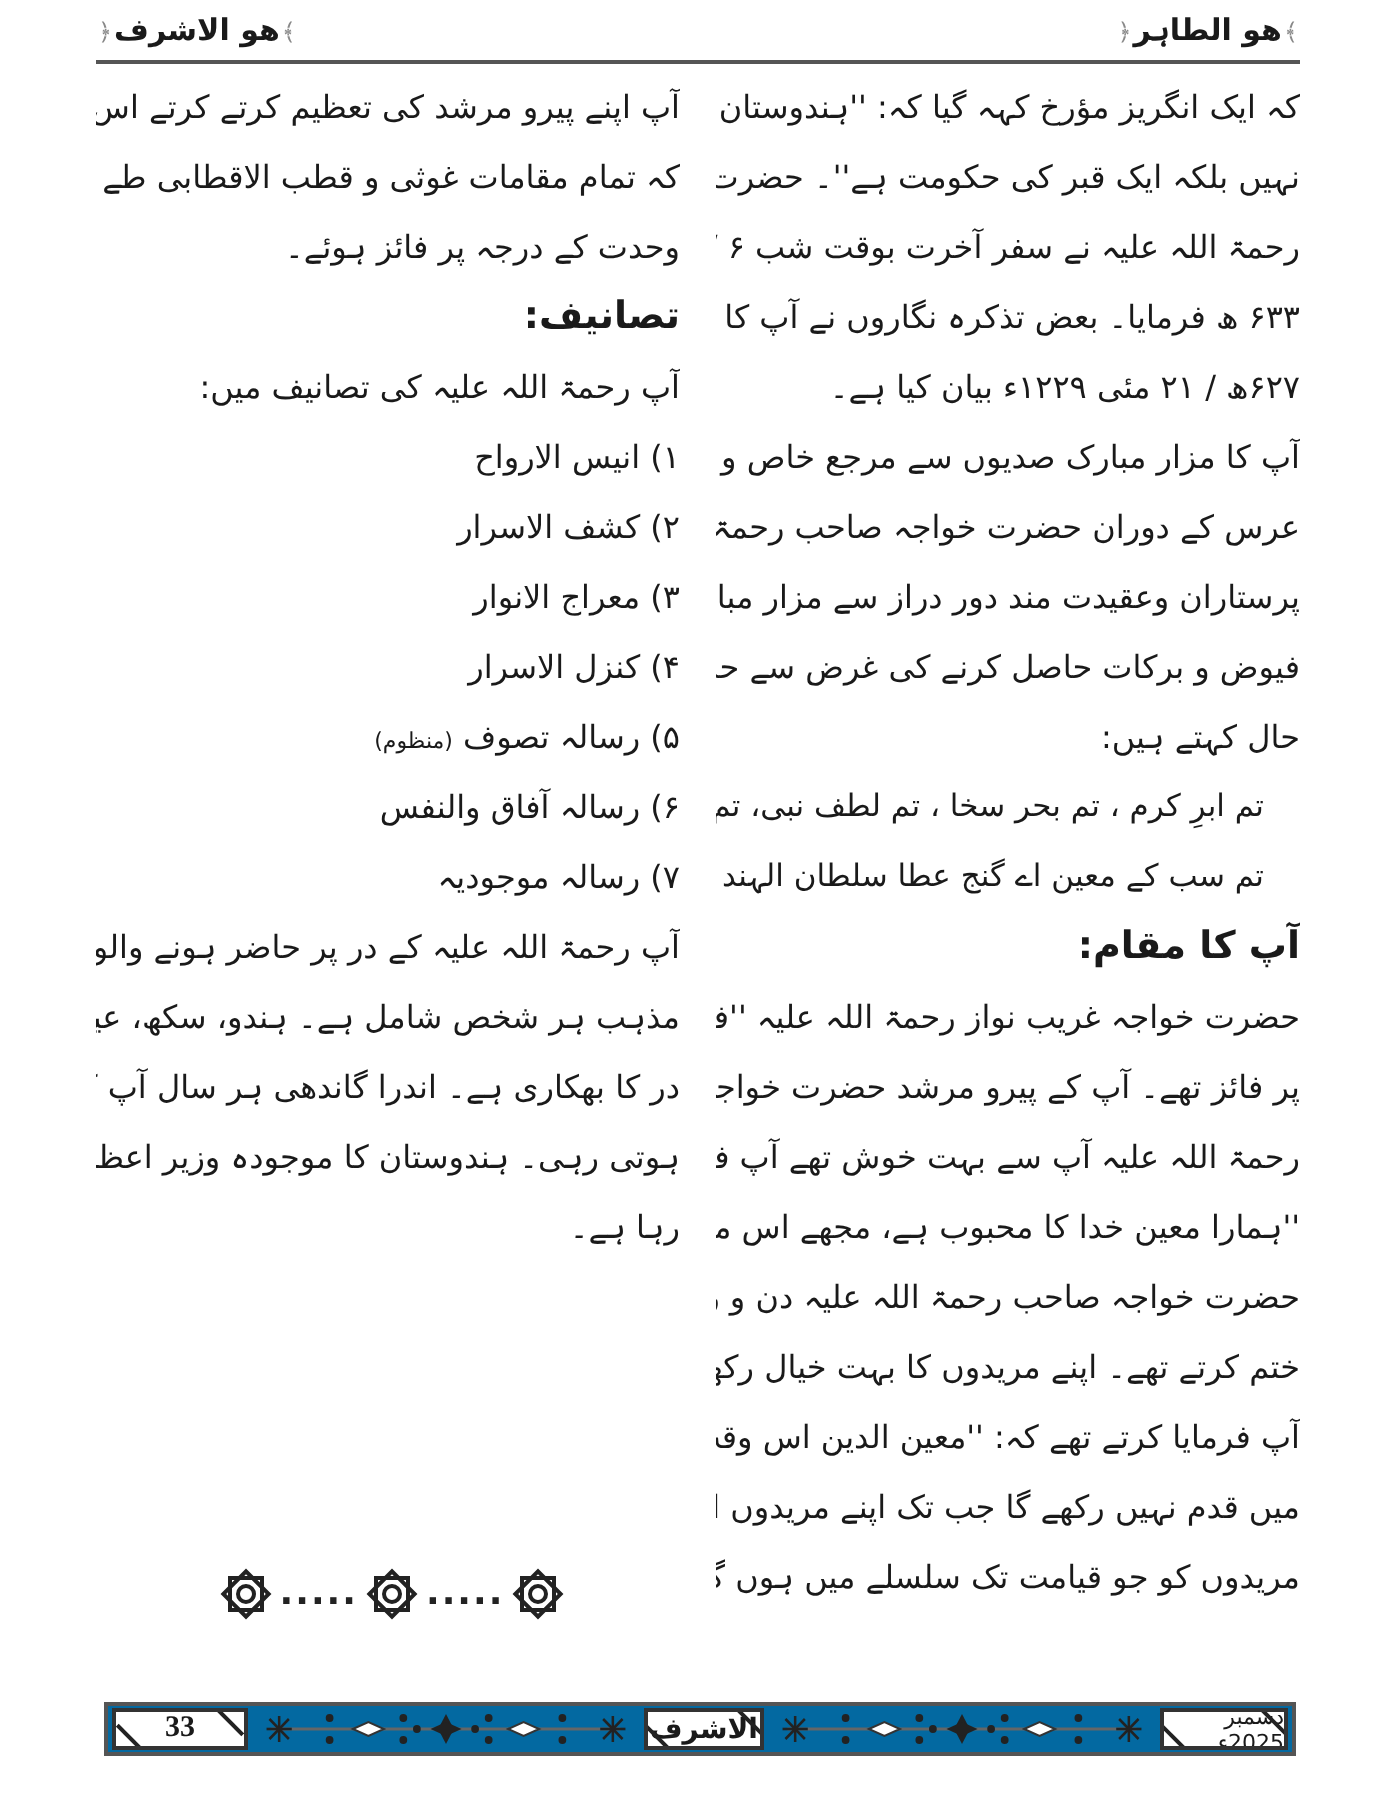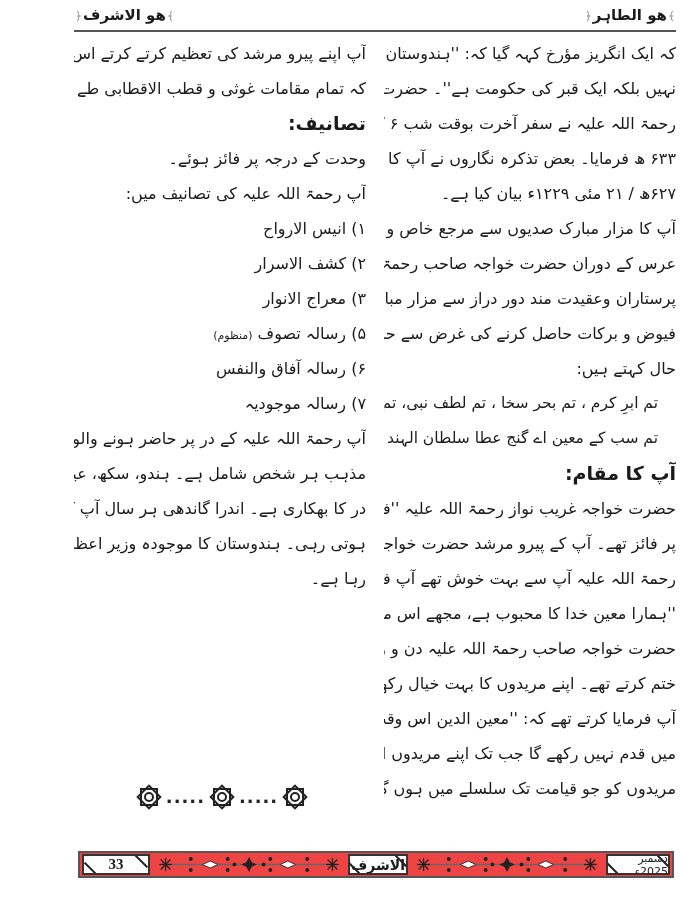--- a/index.html
+++ b/index.html
@@ -1,18 +1,18 @@
 <!DOCTYPE html>
 <html><head>
 <meta charset="utf-8">
 <style>
   html, body { margin:0; padding:0; background:#ffffff; }
   body { width:700px; height:900px; position:relative; overflow:hidden;
          font-family:"DejaVu Sans", sans-serif; color:#1a1a1a; }
-  .page { position:absolute; left:48px; top:0; width:602px; height:900px;margin-left:26px; }
+  .page { position:absolute; left:48px; top:0; width:602px; height:900px; }
 
   
   .running-header { position:absolute; left:0; top:6px; width:602px; height:24px; }
   .running-header .rh { position:absolute; top:0; font-size:15px; font-weight:bold; direction:rtl; white-space:nowrap; }
   .rh-left { left:0; }
   .rh-right { right:0; }
   .orn { color:#888; font-size:12px; font-weight:normal; padding:0 1px; }
   .header-rule { position:absolute; left:0; top:30px; width:602px; height:2px; background:#555; }
 
   
@@ -26,21 +26,21 @@
   .small { font-size:11px; }
 
   
   .star-divider { position:absolute; left:48px; top:782px; width:200px; height:30px;
                   display:flex; align-items:center; justify-content:center; gap:2px; }
   .star-divider svg { width:30px; height:30px; }
   .dots { font-size:18px; letter-spacing:1px; font-weight:bold; color:#222; line-height:30px; }
 
   
   .footer { position:absolute; left:4px; top:851px; width:596px; height:27px;
-            border:2px solid #555; background:#ef4444; box-sizing:border-box; display:flex; align-items:center; }
+            border:2px solid #555; background:#0369a1; box-sizing:border-box; display:flex; align-items:center; }
   .f-box { position:relative; height:21px; border:2px solid #333; box-sizing:border-box; margin:0 2px;
            display:flex; align-items:center; justify-content:center; font-size:14px; background:#fff; overflow:hidden; }
   .f-box .slash { position:absolute; width:2px; height:18px; background:#222; transform:rotate(-45deg); }
   .f-page { width:68px; font-family:"Liberation Serif", serif; font-weight:bold; font-size:15px; }
   .f-page .s1 { left:6px; top:4px; }
   .f-page .s2 { right:6px; top:-4px; }
   .f-mag { width:60px; direction:rtl; font-weight:bold; }
   .f-mag .s1 { left:4px; top:4px; }
   .f-mag .s2 { right:4px; top:-4px; }
   .f-date { width:64px; direction:rtl; font-size:11px; }
@@ -85,26 +85,27 @@
     <div class="line">حضرت خواجہ صاحب رحمۃ اللہ علیہ دن و رات میں دو قرآن مجید</div>
     <div class="line">ختم کرتے تھے۔ اپنے مریدوں کا بہت خیال رکھتے تھے۔</div>
     <div class="line">آپ فرمایا کرتے تھے کہ: ''معین الدین اس وقت تک جنت</div>
     <div class="line">میں قدم نہیں رکھے گا جب تک اپنے مریدوں اور مریدوں کے</div>
     <div class="line">مریدوں کو جو قیامت تک سلسلے میں ہوں گے جنت میں نہ لے</div>
   </div>
 
   <div class="col col-left">
     <div class="line">آپ اپنے پیرو مرشد کی تعظیم کرتے کرتے اس مقام پر پہنچ گئے</div>
     <div class="line">کہ تمام مقامات غوثی و قطب الاقطابی طے کر کے قطب</div>
+    <div class="line short">وحدت کے درجہ پر فائز ہوئے۔</div>
     <div class="line heading">تصانیف:</div>
-    <div class="line short">وحدت کے درجہ پر فائز ہوئے۔</div>
     <div class="line short">آپ رحمۃ اللہ علیہ کی تصانیف میں:</div>
     <div class="line short">۱) انیس الارواح</div>
     <div class="line short">۲) کشف الاسرار</div>
     <div class="line short">۳) معراج الانوار</div>
+    <div class="line short">۴) کنزل الاسرار</div>
     <div class="line short"><span>۵) رسالہ تصوف</span> <span class="small">(منظوم)</span></div>
     <div class="line short">۶) رسالہ آفاق والنفس</div>
     <div class="line short">۷) رسالہ موجودیہ</div>
     <div class="line">آپ رحمۃ اللہ علیہ کے در پر حاضر ہونے والوں میں بلا تفریق</div>
     <div class="line">مذہب ہر شخص شامل ہے۔ ہندو، سکھ، عیسائی، ہر ایک آپ کے</div>
     <div class="line">در کا بھکاری ہے۔ اندرا گاندھی ہر سال آپ کے در پر حاضر</div>
     <div class="line">ہوتی رہی۔ ہندوستان کا موجودہ وزیر اعظم بھی کئی بار حاضر ہوتا</div>
     <div class="line short">رہا ہے۔</div>
   </div>
 

